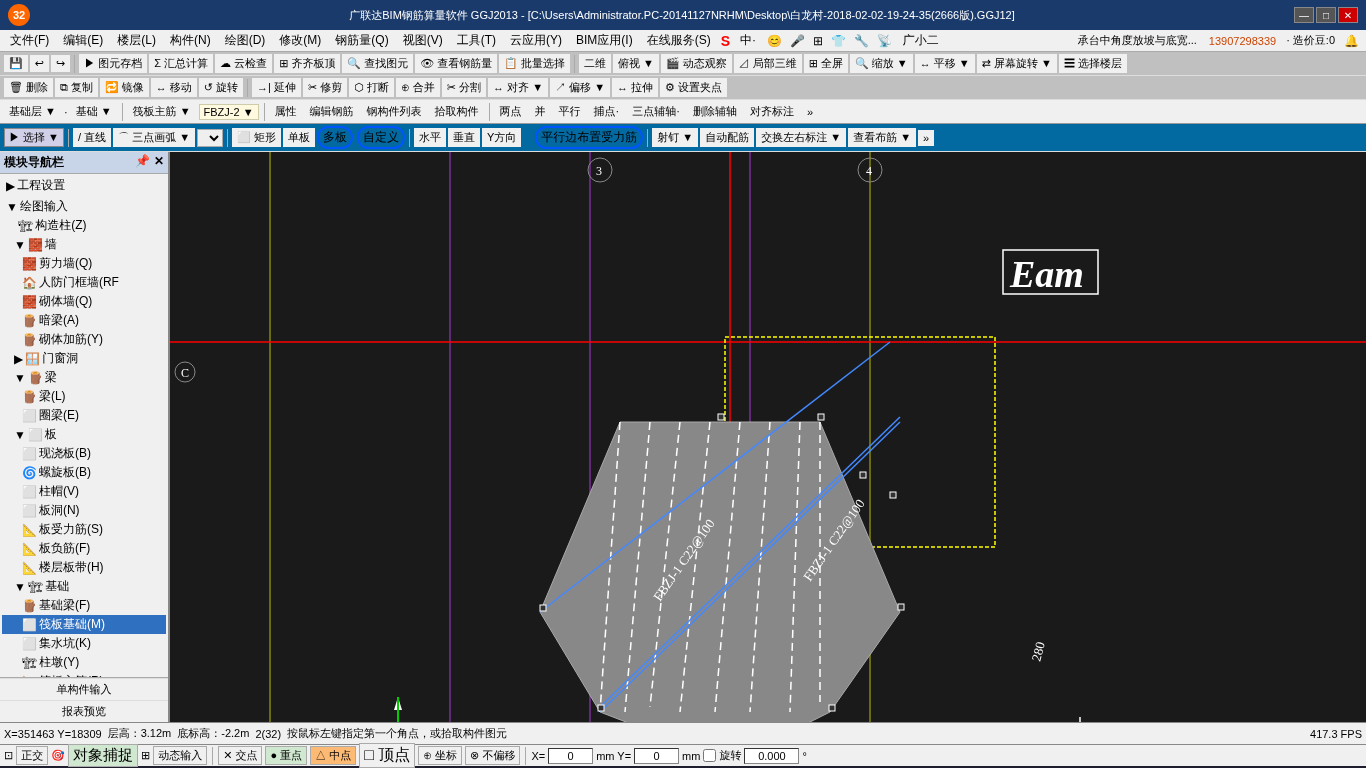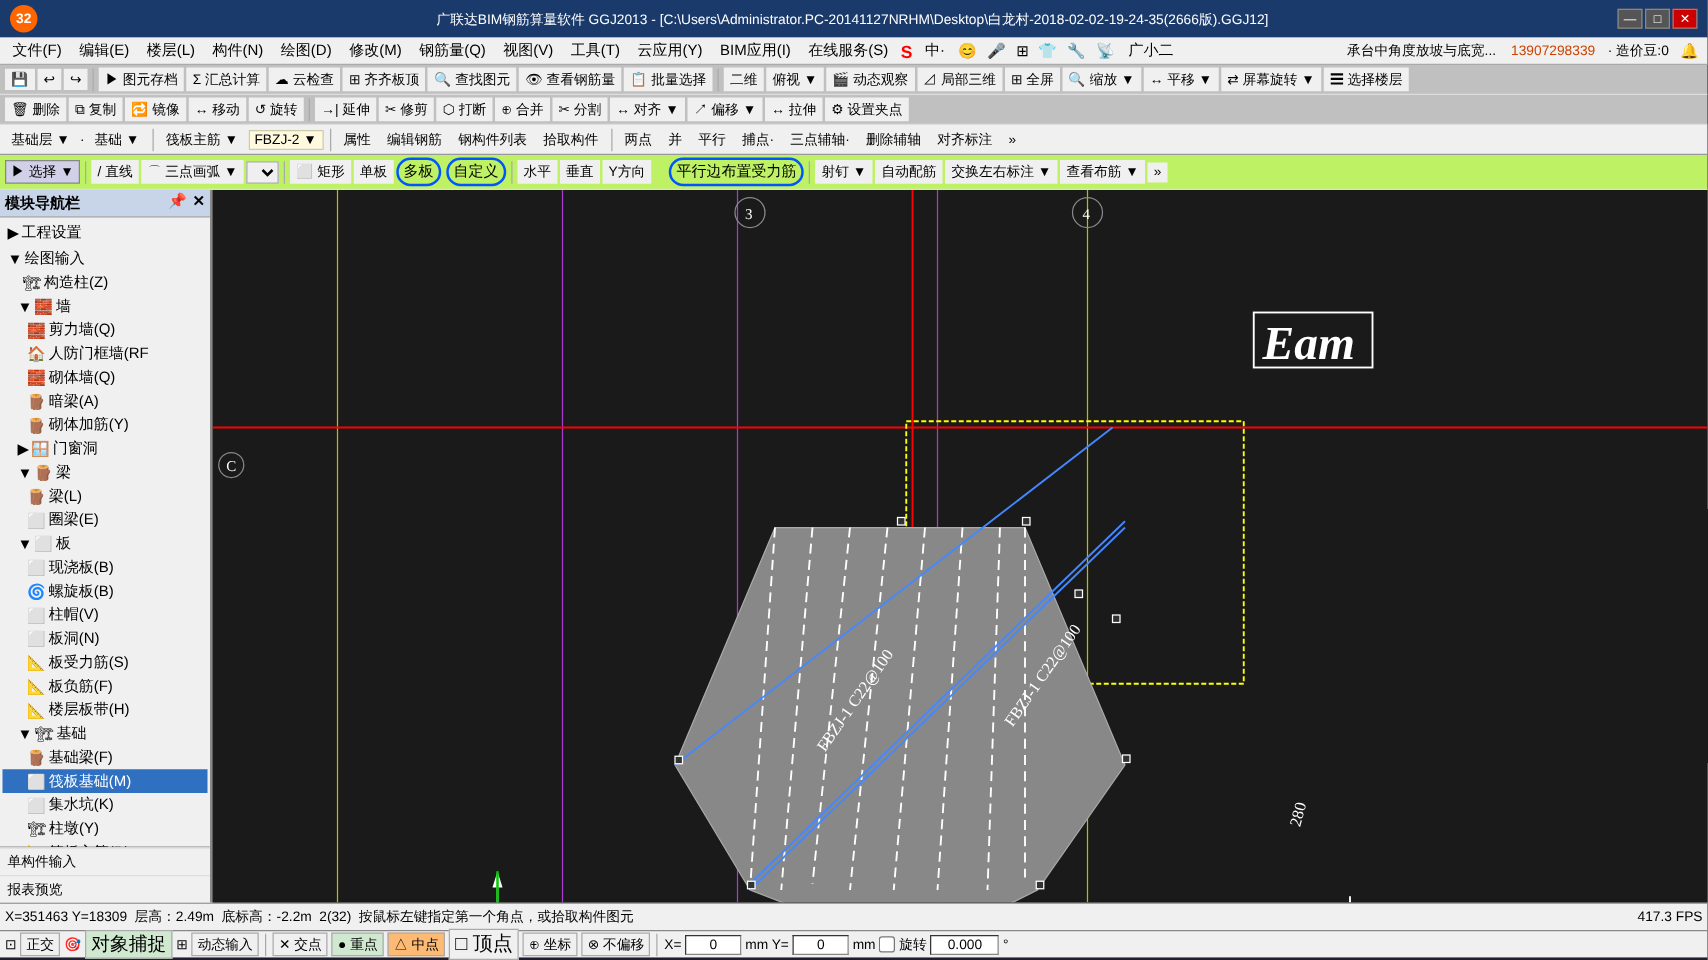--- a/index.html
+++ b/index.html
@@ -27,21 +27,21 @@
     
     #leftpanel { width: 170px; background: #f0f0f0; border-right: 2px solid #888; display: flex; flex-direction: column; }
     #nav-title { background: #c8d4e8; padding: 2px 4px; font-weight: bold; font-size: 12px; display: flex; justify-content: space-between; border-bottom: 1px solid #aaa; }
     #nav-body { flex: 1; overflow-y: auto; padding: 2px; }
     .nav-section { margin-bottom: 2px; }
     .nav-group-label { cursor: pointer; padding: 1px 4px; display: flex; align-items: center; gap: 2px; }
     .nav-item { padding: 1px 4px 1px 20px; cursor: pointer; display: flex; align-items: center; gap: 2px; }
     .nav-item.selected { background: #3070c0; color: white; }
     
     #leftpanel-bottom { border-top: 1px solid #aaa; }
-    .bottom-btn { padding: 3px 6px; cursor: pointer; border-top: 1px solid #ddd; font-size: 11px; }
+    .bottom-btn { padding: 3px 6px; text-align: center; cursor: pointer; border-top: 1px solid #ddd; font-size: 11px; }
     
     
     #canvas-area { flex: 1; background: #1a1a1a; position: relative; overflow: hidden; }
     
     
     #propbar { height: 22px; background: #f0f0f0; display: flex; align-items: center; padding: 0 4px; gap: 2px; border-bottom: 1px solid #999; font-size: 11px; }
     
     
     #statusbar { height: 22px; background: #f0f0f0; border-top: 1px solid #888; display: flex; align-items: center; padding: 0 4px; gap: 4px; font-size: 11px; }
     .status-input { width: 50px; height: 16px; border: 1px inset #888; text-align: center; font-size: 11px; }
@@ -154,21 +154,21 @@
   <button class="tb-btn">两点</button>
   <button class="tb-btn">并</button>
   <button class="tb-btn">平行</button>
   <button class="tb-btn">捕点·</button>
   <button class="tb-btn">三点辅轴·</button>
   <button class="tb-btn">删除辅轴</button>
   <button class="tb-btn">对齐标注</button>
   <button class="tb-btn">»</button>
 </div>
 
-<div class="toolbar-row" style="background:#bef264;">
+<div class="toolbar-row" style="background:#0369a1;">
   <button class="tb-btn" style="border:1px solid #888;background:#d0d0e8;">▶ 选择 ▼</button>
   <div class="tb-sep"></div>
   <button class="tb-btn">/ 直线</button>
   <button class="tb-btn">⌒ 三点画弧 ▼</button>
   <select class="tb-select"><option></option></select>
   <div class="tb-sep"></div>
   <button class="tb-btn">⬜ 矩形</button>
   <button class="tb-btn">单板</button>
   <span style="border:2px solid #0055ff;border-radius:12px;padding:1px 4px;">多板</span>
   <span style="border:2px solid #0055ff;border-radius:12px;padding:1px 4px;margin-left:2px;">自定义</span>
@@ -400,21 +400,21 @@
 
       <text x="840" y="135" fill="white" font-size="38" font-family="SimSun,serif" font-style="italic" font-weight="bold">Eam</text>
       <rect x="833" y="98" width="95" height="44" fill="none" stroke="white" stroke-width="1.5"></rect>
     </svg>
 
   </div>
 </div>
 
 <div id="cmdbar" style="height:22px;background:#f0f0f0;border-top:1px solid #888;display:flex;align-items:center;padding:0 4px;gap:6px;font-size:11px;">
   <span>X=351463  Y=18309</span>
-  <span>层高：2.49m</span>
+  <span>层高：3.12m</span>
   <span>底标高：-2.2m</span>
   <span>2(32)</span>
   <span style="flex:1;">按鼠标左键指定第一个角点，或拾取构件图元</span>
   <span>417.3 FPS</span>
 </div>
 
 <div id="statusbar" style="height:22px;background:#f0f0f0;border-top:1px solid #888;display:flex;align-items:center;padding:0 4px;gap:3px;font-size:11px;">
   <span>⊡</span>
   <button class="tb-btn" style="font-size:11px;border:1px solid #aaa;">正交</button>
   <span>🎯</span>

